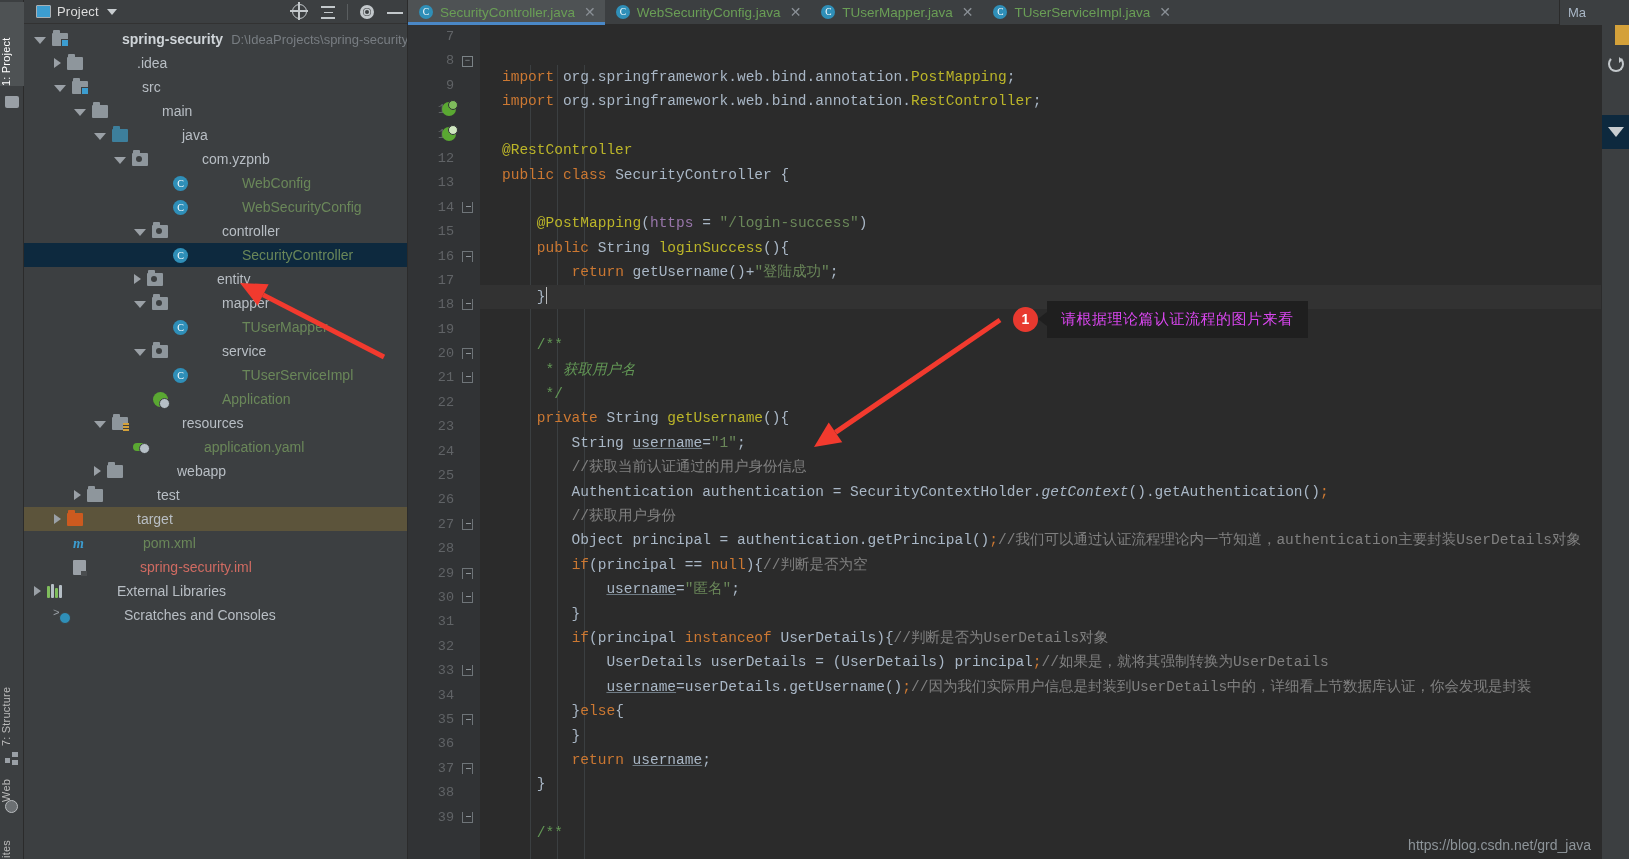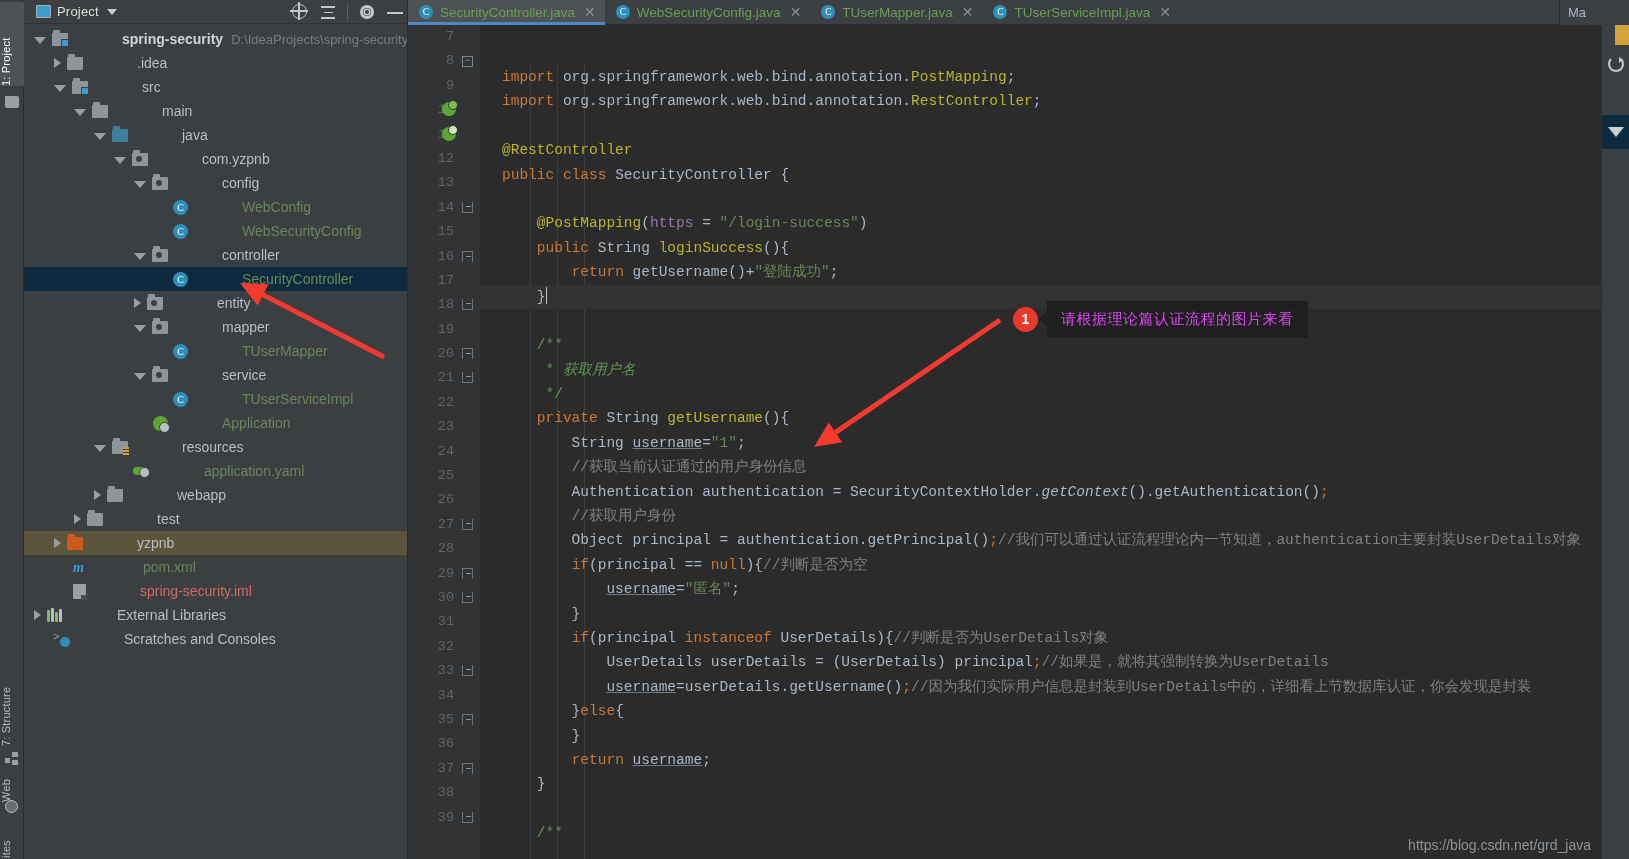--- a/index.html
+++ b/index.html
@@ -444,26 +444,20 @@
           <span class="ic ic-folder java"></span>
           <span class="lbl ">java</span>
         </div>
         <div class="row">
           <span style="display:inline-block;width:90px;flex:0 0 auto;"></span>
           <span class="arrow open"></span>
           <span class="ic ic-folder pkg"></span>
           <span class="lbl ">com.yzpnb</span>
         </div>
         <div class="row">
-          <span style="display:inline-block;width:110px;flex:0 0 auto;"></span>
-          <span class="arrow open"></span>
-          <span class="ic ic-folder pkg"></span>
-          <span class="lbl ">config</span>
-        </div>
-        <div class="row">
           <span style="display:inline-block;width:130px;flex:0 0 auto;"></span>
           <span class="arrow none"></span>
           <span class="ic ic-class">C</span>
           <span class="lbl green">WebConfig</span>
         </div>
         <div class="row">
           <span style="display:inline-block;width:130px;flex:0 0 auto;"></span>
           <span class="arrow none"></span>
           <span class="ic ic-class">C</span>
           <span class="lbl green">WebSecurityConfig</span>
@@ -537,21 +531,21 @@
         <div class="row">
           <span style="display:inline-block;width:50px;flex:0 0 auto;"></span>
           <span class="arrow"></span>
           <span class="ic ic-folder"></span>
           <span class="lbl ">test</span>
         </div>
         <div class="row highlight">
           <span style="display:inline-block;width:30px;flex:0 0 auto;"></span>
           <span class="arrow"></span>
           <span class="ic ic-folder target"></span>
-          <span class="lbl ">yzpnb</span>
+          <span class="lbl ">target</span>
         </div>
         <div class="row">
           <span style="display:inline-block;width:30px;flex:0 0 auto;"></span>
           <span class="arrow none"></span>
           <span class="ic ic-maven">m</span>
           <span class="lbl green">pom.xml</span>
         </div>
         <div class="row">
           <span style="display:inline-block;width:30px;flex:0 0 auto;"></span>
           <span class="arrow none"></span>

